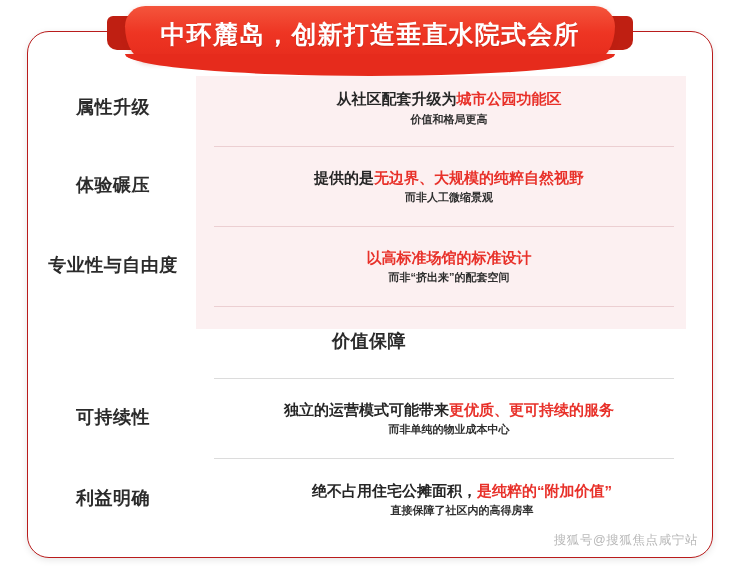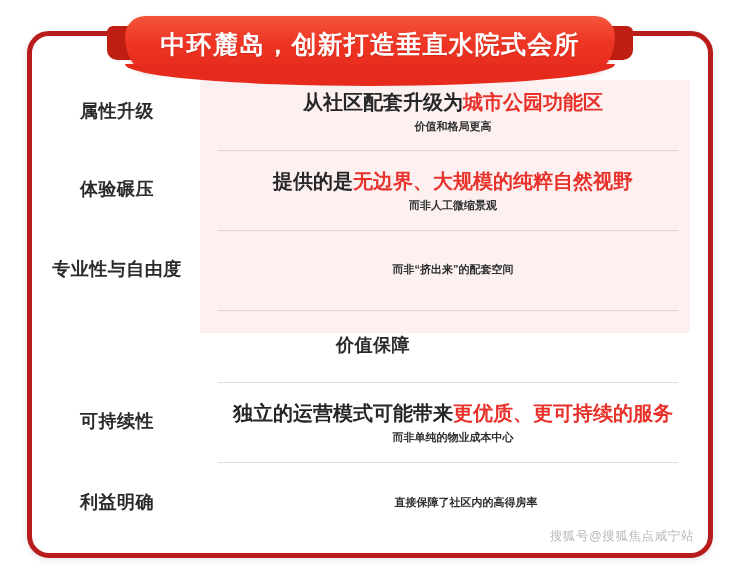--- a/index.html
+++ b/index.html
@@ -24,31 +24,31 @@
     background: #ffffff;
   }
 
   .card {
     position: absolute;
     left: 27px;
     top: 31px;
     width: 686px;
     height: 527px;
     background: #ffffff;
-    border: 5px solid #b91c1c;
+    border: 1px solid #b91c1c;
     border-radius: 22px;
     box-shadow: 0 2px 7px rgba(0,0,0,0.10);
     box-sizing: border-box;
     overflow: hidden;
   }
 
   
   .ribbon-wrap {
     position: absolute;
-    left: 0; top: 16px;
+    left: 0; top: 6px;
     width: 740px;
     height: 60px;
     z-index: 6;
   }
   .ribbon-tail {
     position: absolute;
     top: 10px;
     width: 56px;
     height: 34px;
     background: #bf1f12;
@@ -142,21 +142,21 @@
     flex: 1 1 auto;
     text-align: center;
     padding: 0 18px 0 6px;
     box-sizing: border-box;
   }
   .line {
     line-height: 1.55;
     white-space: nowrap;
   }
   .line.l1 {
-    font-size: 20px;
+    font-size: 15px;
     color: #262626;
     font-weight: bold;
   }
   .line.l2 {
     font-size: 11px;
     color: #2e2e2e;
     font-weight: bold;
   }
   .hl {
     color: #e8312a;
@@ -205,36 +205,38 @@
           <div class="row" style="height: 80px;">
             <div class="label">体验碾压</div>
             <div class="content">
               <div class="line l1"><span>提供的是</span><span class="hl">无边界、大规模的纯粹自然视野</span></div>
               <div class="line l2">而非人工微缩景观</div>
             </div>
           </div>
           <div class="row" style="height: 80px;">
             <div class="label">专业性与自由度</div>
             <div class="content">
+              <div class="line l1"><span class="hl">以高标准场馆的标准设计</span></div>
               <div class="line l2">而非“挤出来”的配套空间</div>
             </div>
           </div>
           <div class="row" style="height: 72px; justify-content: center;">
             <div class="label">价值保障</div>
           </div>
           <div class="row" style="height: 80px;">
             <div class="label">可持续性</div>
             <div class="content">
               <div class="line l1"><span>独立的运营模式可能带来</span><span class="hl">更优质、更可持续的服务</span></div>
               <div class="line l2">而非单纯的物业成本中心</div>
             </div>
           </div>
           <div class="row" style="height: 82px; gap: 26px;">
             <div class="label">利益明确</div>
             <div class="content">
+              <div class="line l1"><span>绝不占用住宅公摊面积，</span><span class="hl">是纯粹的“附加价值”</span></div>
               <div class="line l2">直接保障了社区内的高得房率</div>
             </div>
           </div>
         </div>
     <div class="divider on-pink" style="top: 115px;"></div>
         <div class="divider on-pink" style="top: 195px;"></div>
         <div class="divider on-pink" style="top: 275px;"></div>
         <div class="divider" style="top: 347px;"></div>
         <div class="divider" style="top: 427px;"></div>
       </div>

